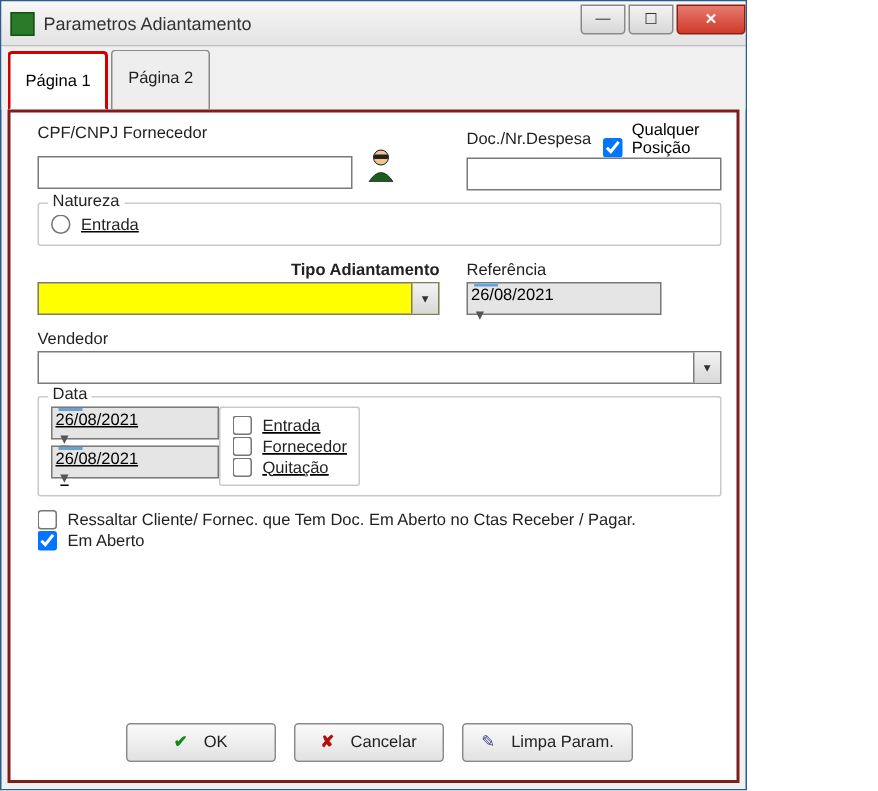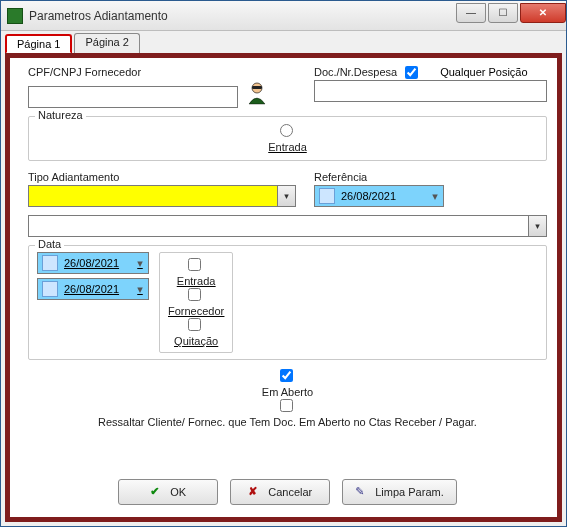--- a/index.html
+++ b/index.html
@@ -7,21 +7,21 @@
     margin: 0;
     padding: 0;
     font-family: "Segoe UI", Tahoma, sans-serif;
     font-size: 11px;
     background: #fff;
     width: 585px;
     height: 527px;
     overflow: hidden;
   }
   .window {
-    width: 567px;
+    width: 498px;
     height: 527px;
     border: 1px solid #2b5b8f;
     background: #f0f0f0;
     display: flex;
     flex-direction: column;
   }
   .titlebar {
     height: 30px;
     background: linear-gradient(to bottom, #f7f7f7, #e3e3e3);
     border-bottom: 1px solid #bdbdbd;
@@ -54,56 +54,56 @@
     width: 46px;
     background: linear-gradient(to bottom,#e67a6e,#cf3b2b);
     border-color:#8f2016; color:#fff; font-weight:bold;
   }
   .tabbar {
     display:flex;
     padding: 2px 4px 0 4px;
     background:#f0f0f0;
   }
   .tab {
-    padding: 2px 10px;
+    padding: 12px 10px;
     border: 1px solid #8a8a8a;
     border-bottom: none;
     background: #eee;
     margin-right: 2px;
     border-radius: 3px 3px 0 0;
     font-size: 11px;
     color:#222;
   }
   .tab.active {
     background:#fff;
     border: 2px solid #d00000;
     border-bottom: 2px solid #fff;
     color:#000;
     position:relative;
     top:1px;
   }
   .page {
     flex:1;
     background:#fff;
-    border:5px solid #7f1d1d;
+    border:2px solid #7f1d1d;
     margin: 0 4px 4px 4px;
     padding: 6px 10px 8px 18px;
     position:relative;
     display:flex;
     flex-direction:column;
   }
   .form-area {
     flex:1;
   }
   .row { display:flex; gap: 18px; }
   .col { flex:1; min-width:0; }
   .col-l { width: 268px; flex:0 0 268px; }
   .col-r { flex:1; }
   .field-label { color:#222; margin-top:2px; margin-bottom:2px; display:block; }
-  .field-label.bold { font-weight:normal; }
+  .field-label.bold { font-weight:bold;text-align:right; }
   .text-input, .combo, .date-input {
     width: 100%;
     height: 22px;
     border: 1px solid #7a7a7a;
     background:#fff;
     font-size:11px;
     padding: 2px 4px;
   }
   .combo {
     display:flex; align-items:center; justify-content:flex-end;
@@ -122,23 +122,23 @@
     border-radius: 2px;
     padding: 6px 8px 6px 8px;
     margin-top: 4px;
     position:relative;
     text-decoration:underline;
   }
   .groupbox .legend {
     position:absolute; top:-8px; left:6px;
     background:#fff; padding:0 3px; font-size:11px; color:#222;
   }
-  .radio-row, .check-row { display:flex; align-items:center; gap:4px; font-size:11px; color:#222; margin:1px 0;flex-direction:column;}
+  .radio-row, .check-row { display:flex; align-items:center; gap:4px; font-size:11px; color:#222; margin:1px 0;}
   input[type=radio], input[type=checkbox]{ margin:0 3px 0 0; width:13px; height:13px;}
-  .date-wrap { display:flex; align-items:center; border:1px solid #7a7a7a; height:22px; background:#7dd3fc;}
+  .date-wrap { display:flex; align-items:flex-start; border:1px solid #7a7a7a; height:22px; background:#e5e5e5;flex-direction:column;}
   .date-wrap .cal-ic { width:16px; height:16px; margin:0 4px; background:#cde6ff; border:1px solid #6aa0d8; }
   .date-wrap .date-text { flex:1; font-size:11px; padding-left:2px;}
   .date-wrap .dd { width:16px; text-align:center; color:#555;}
   .avatar {
     display:inline-block;
     margin-left:6px;
     vertical-align:bottom;
   }
   .button-row {
     display:flex;
@@ -155,21 +155,21 @@
     display:flex;align-items:center;justify-content:center;
     gap:6px;
     font-size:11px;
     color:#222;
     padding:0 12px;
   }
   .ic { width:14px; height:14px; display:inline-block; }
   .ic-ok { color:#108a10; font-weight:bold; }
   .ic-x { color:#b01010; font-weight:bold; }
   .ic-brush { color:#3a3a8a; }
-  .inline-check { display:inline-flex; align-items:flex-start; gap:19px;}
+  .inline-check { display:inline-flex; align-items:flex-end; gap:3px;}
   .sp { height:8px; }
 </style>
 </head>
 <body>
 
 <div class="window">
 
   <div class="titlebar">
     <span class="app-icon"></span>
     <span class="title-text">Parametros Adiantamento</span>
@@ -244,31 +244,32 @@
           <span class="date-text">26/08/2021</span>
           <span class="dd">▾</span>
         </div>
       </div>
     </div>
 
     <div class="sp"></div>
 
     <div class="row">
       <div class="col col-r">
+        <span class="field-label">Vendedor</span>
         <div class="combo">
               <div class="combo-btn"></div>
             </div>
       </div>
     </div>
 
     <div class="sp"></div>
 
     <div class="row">
       <div class="col col-r">
-        <div class="groupbox" style="margin-top:0; display:flex; gap:10px; align-items:flex-start;">
+        <div class="groupbox" style="margin-top:0; display:flex; align-items:flex-start;">
           <span class="legend">Data</span>
           <div style="display:flex;flex-direction:column;gap:4px;">
             <div class="date-wrap" style="width:112px;">
               <span class="cal-ic"></span>
               <span class="date-text">26/08/2021</span>
               <span class="dd">▾</span>
             </div>
             <div class="date-wrap" style="width:112px;">
               <span class="cal-ic"></span>
               <span class="date-text">26/08/2021</span>
@@ -289,26 +290,26 @@
                   <span>Quitação</span>
                 </label>
           </div>
         </div>
       </div>
     </div>
 
     <div class="sp"></div>
 
     <label class="check-row">
+      <input type="checkbox" style="">
+      <span>Ressaltar Cliente/ Fornec. que Tem  Doc. Em Aberto no  Ctas Receber / Pagar.</span>
+    </label>
+    <label class="check-row">
       <input type="checkbox" checked="" style="">
       <span>Em Aberto</span>
-    </label>
-    <label class="check-row">
-      <input type="checkbox" style="">
-      <span>Ressaltar Cliente/ Fornec. que Tem  Doc. Em Aberto no  Ctas Receber / Pagar.</span>
     </label>
 
     </div>
 
     <div class="button-row">
       <div class="btn">
         <span class="ic ic-ok">✔</span>
         <span>OK</span>
       </div>
       <div class="btn">

